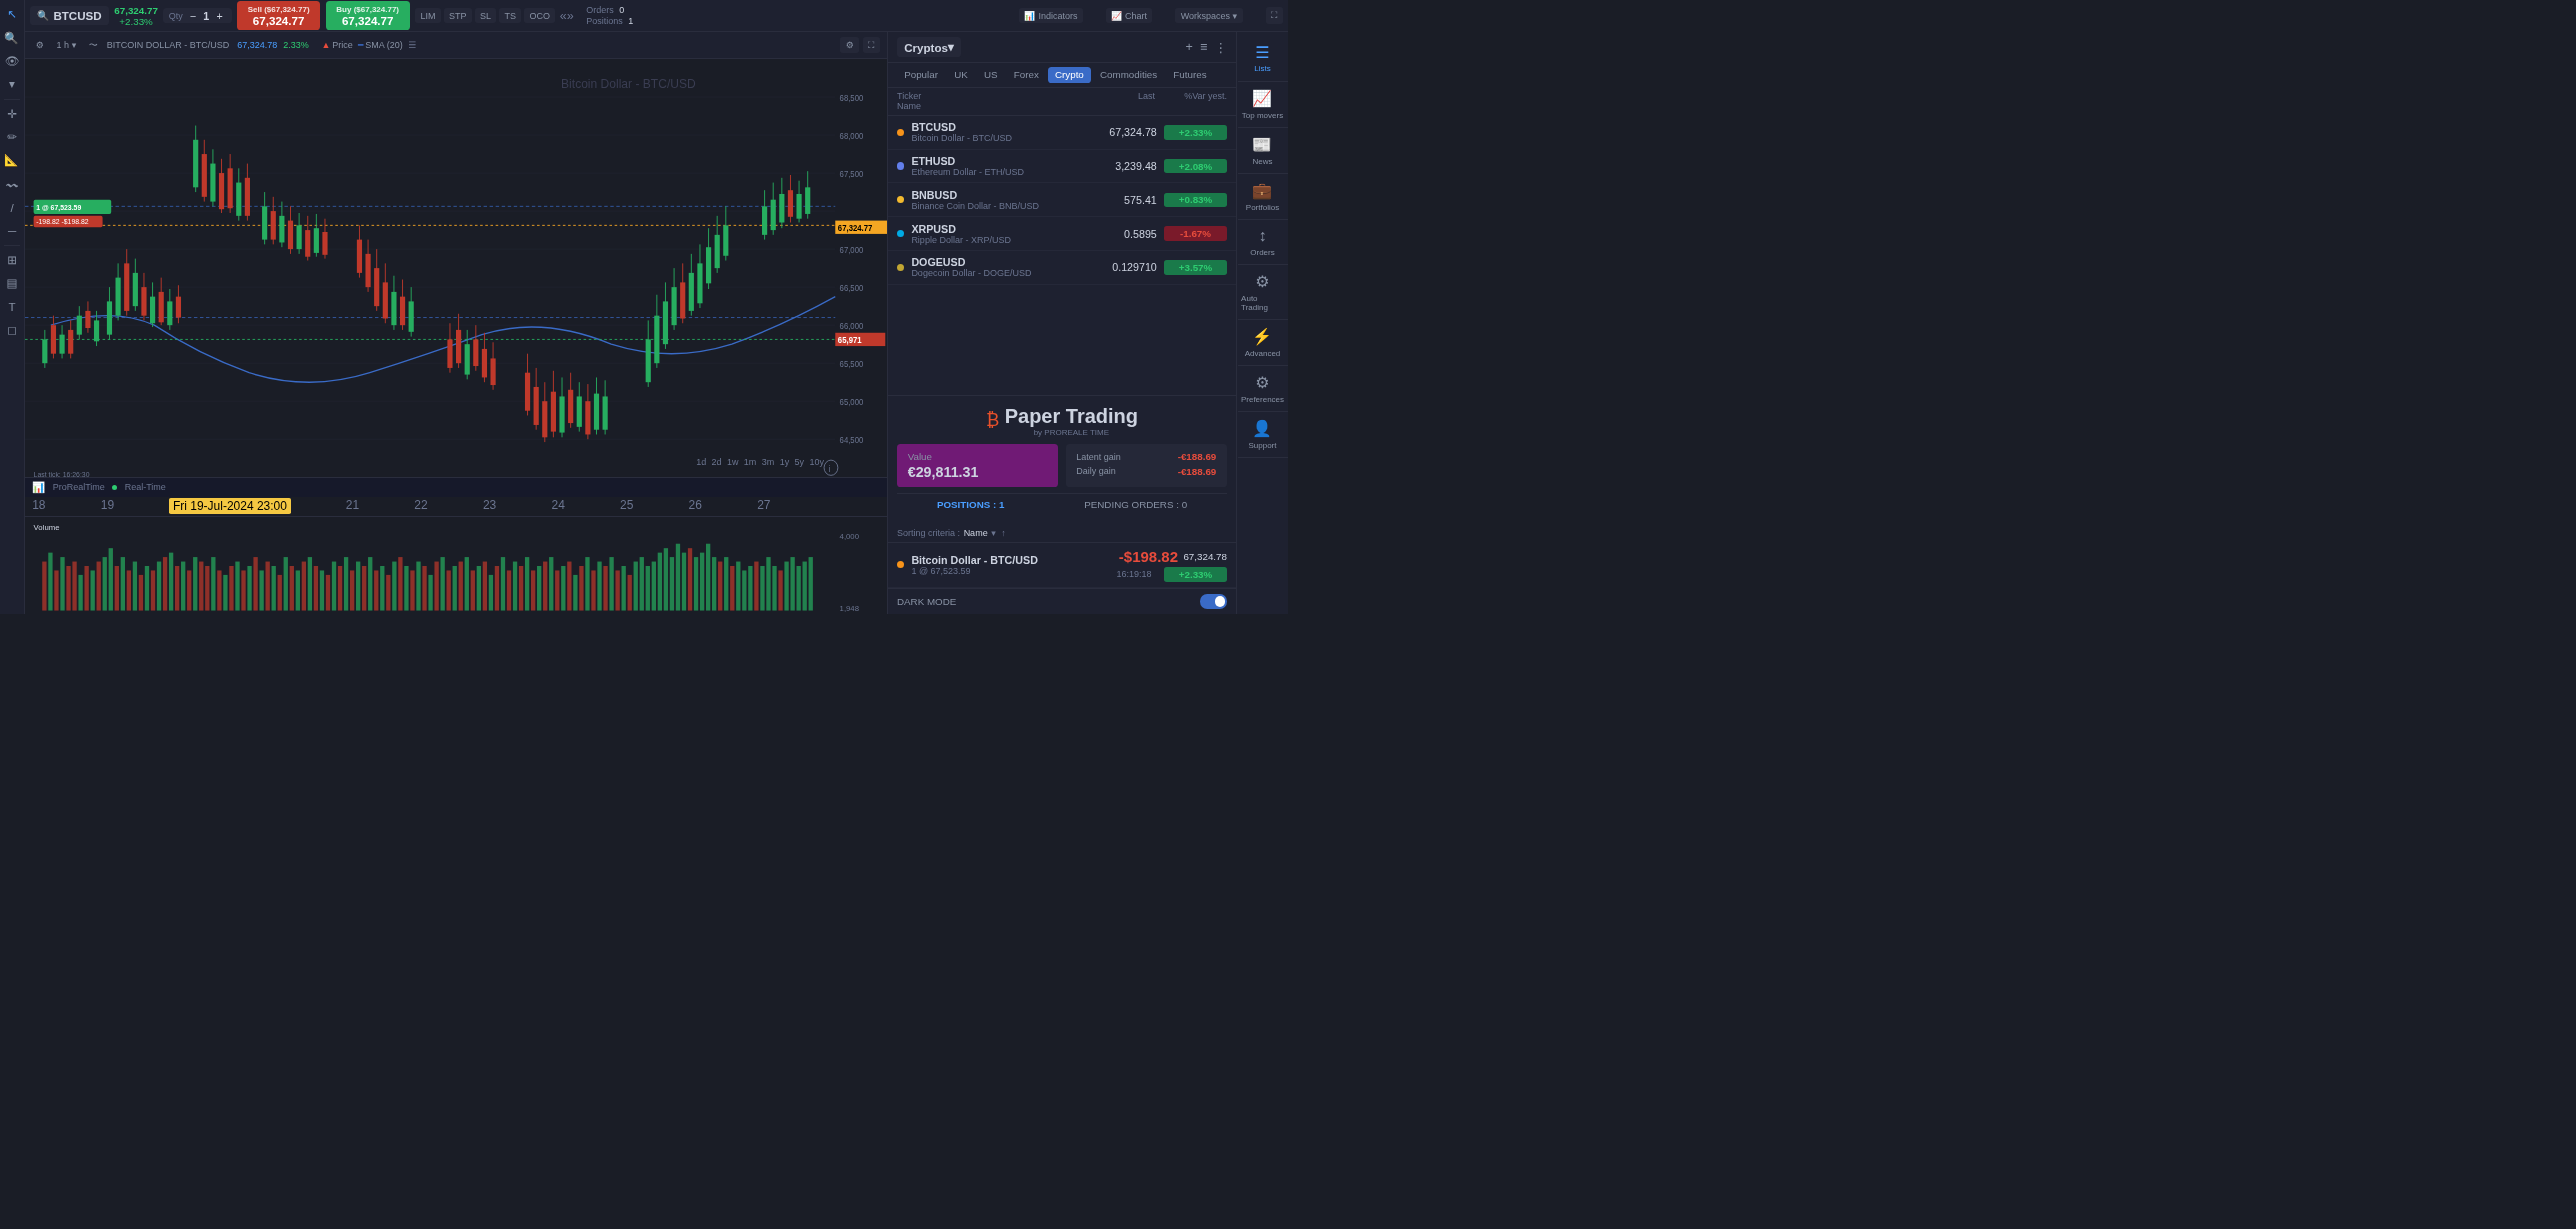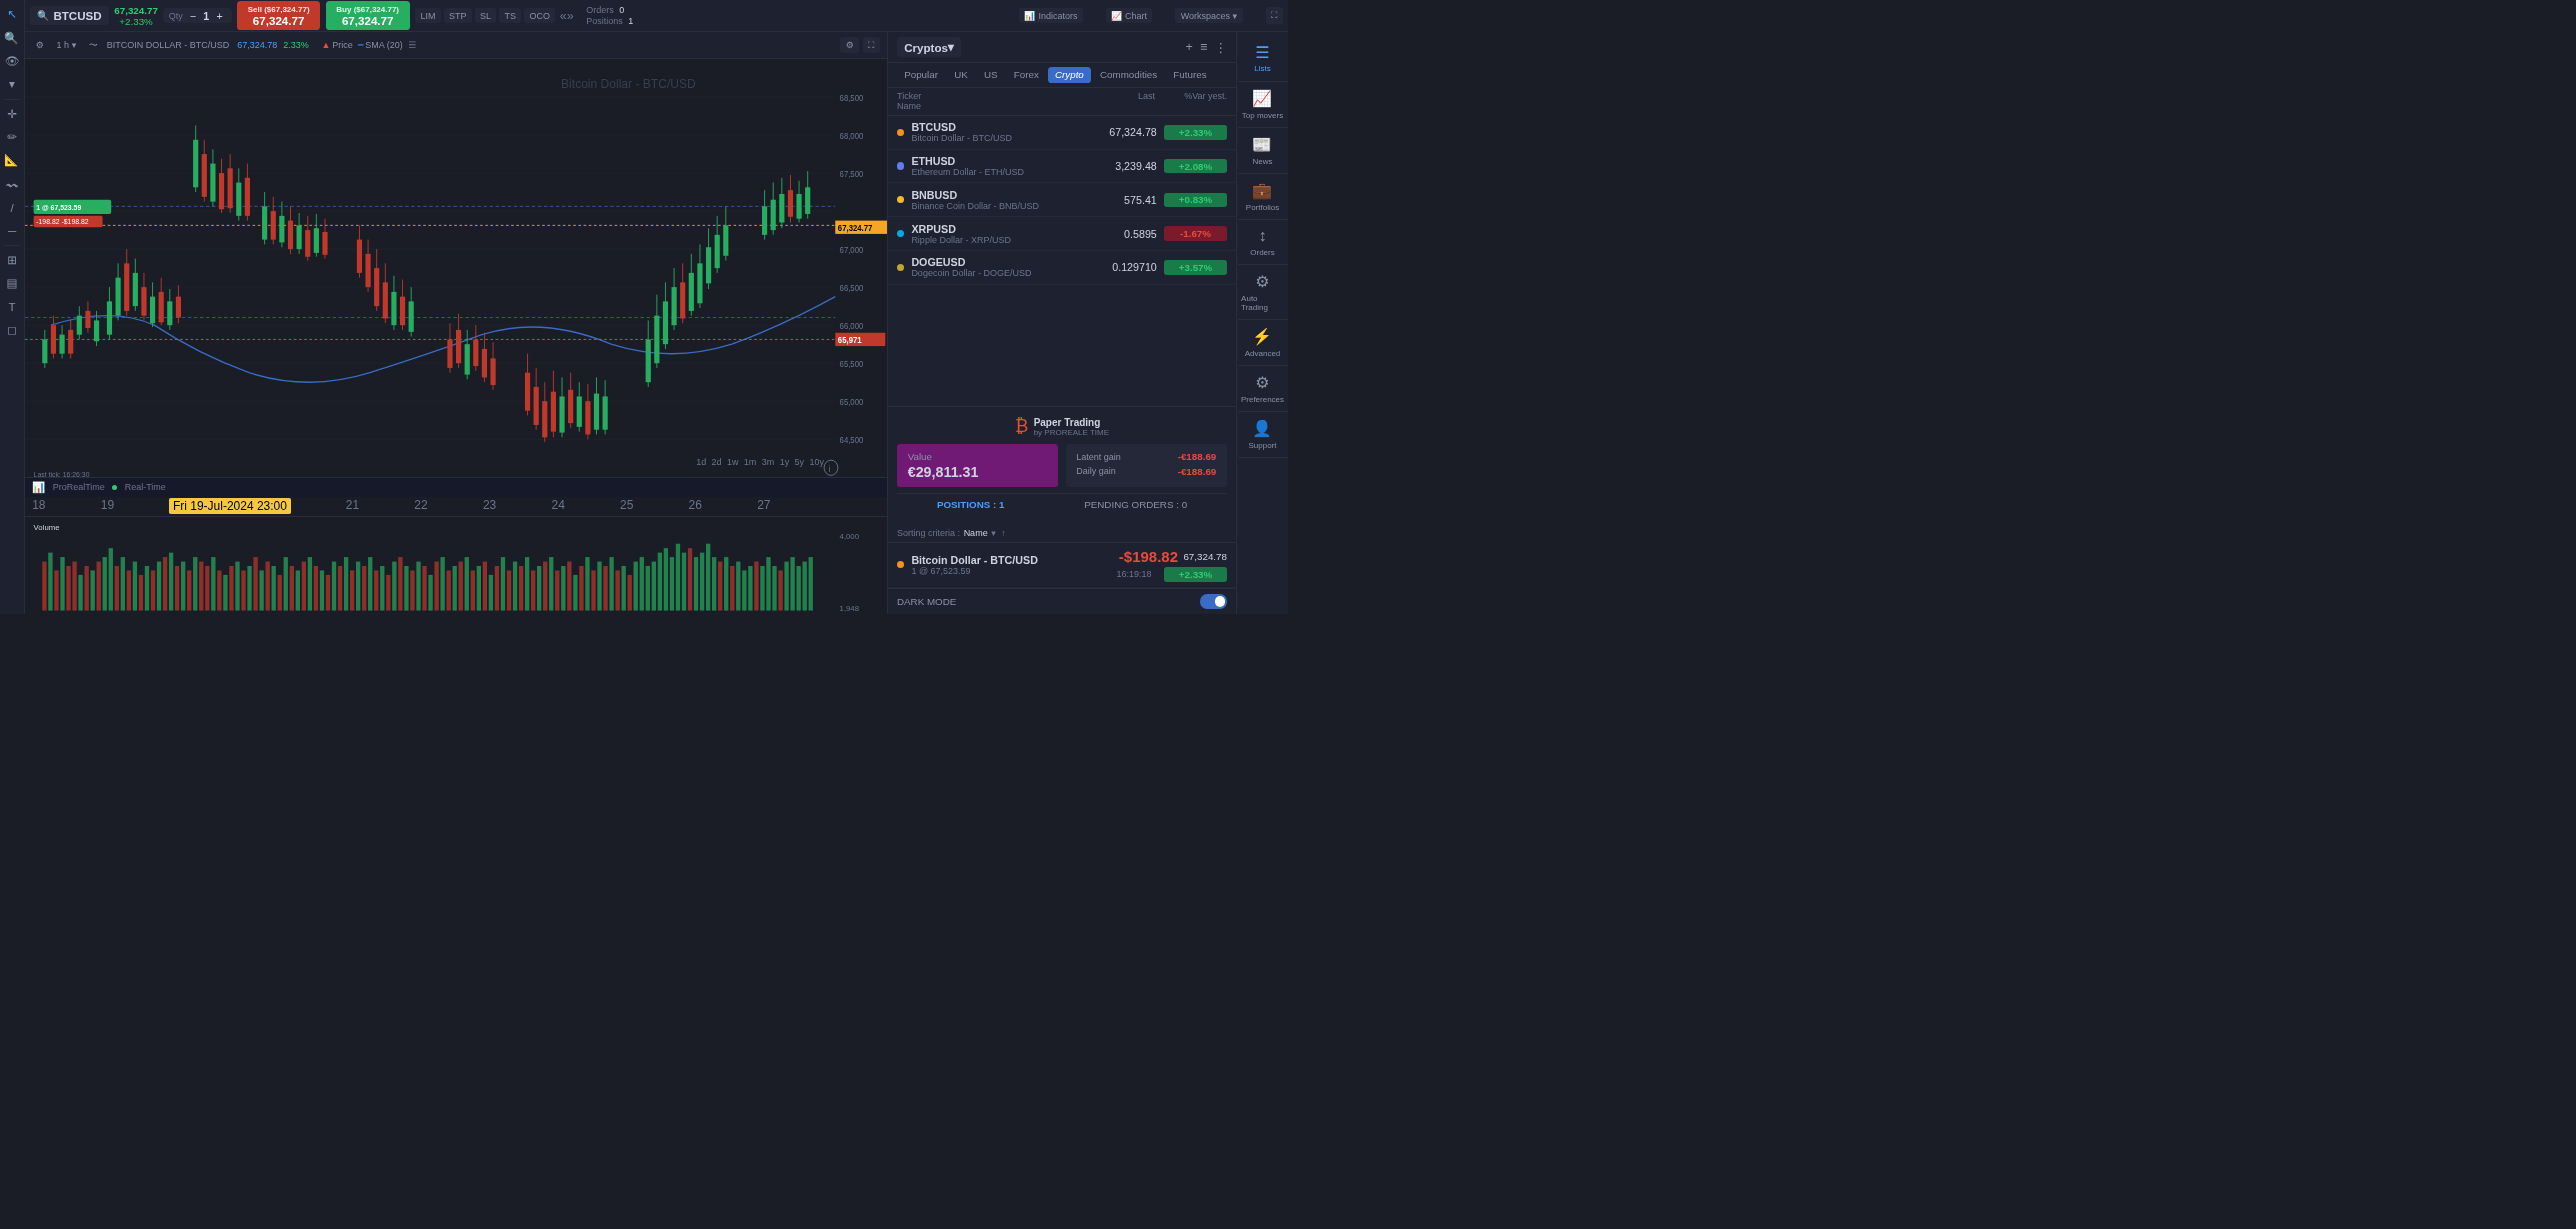--- a/index.html
+++ b/index.html
@@ -156,21 +156,21 @@
       flex-shrink: 0;
     }
 
     .filter-tab {
       padding: 2.7px 7.2px;
       border-radius: 3.6px;
       cursor: pointer;
       color: #8892a4;
       font-size: 9.8px;
     }
-    .filter-tab.active { background: #3a6bc7; color: #fff; font-style: italic; }
+    .filter-tab.active { background: #3a6bc7; color: #fff; }
 
     .table-header {
       display: flex;
       padding: 3.6px 9px;
       border-bottom: 0.9px solid #2a2d3d;
       color: #6b7590;
       font-size: 9px;
     }
     .table-header .col-ticker { flex: 1; }
     .table-header .col-last { width: 81px; text-align: right; }
@@ -234,21 +234,21 @@
       gap: 5.4px;
       margin-bottom: 7.2px;
     }
 
     .paper-logo {
       color: #e8502a;
       font-size: 18px;
     }
 
     .paper-title {
-      font-size: 10px;
+      font-size: 20px;
       font-weight: 700;
       color: #cdd3e0;
     }
 
     .paper-subtitle {
       font-size: 8px;
       color: #6b7590;
       text-align: center;
       display: block;
     }

